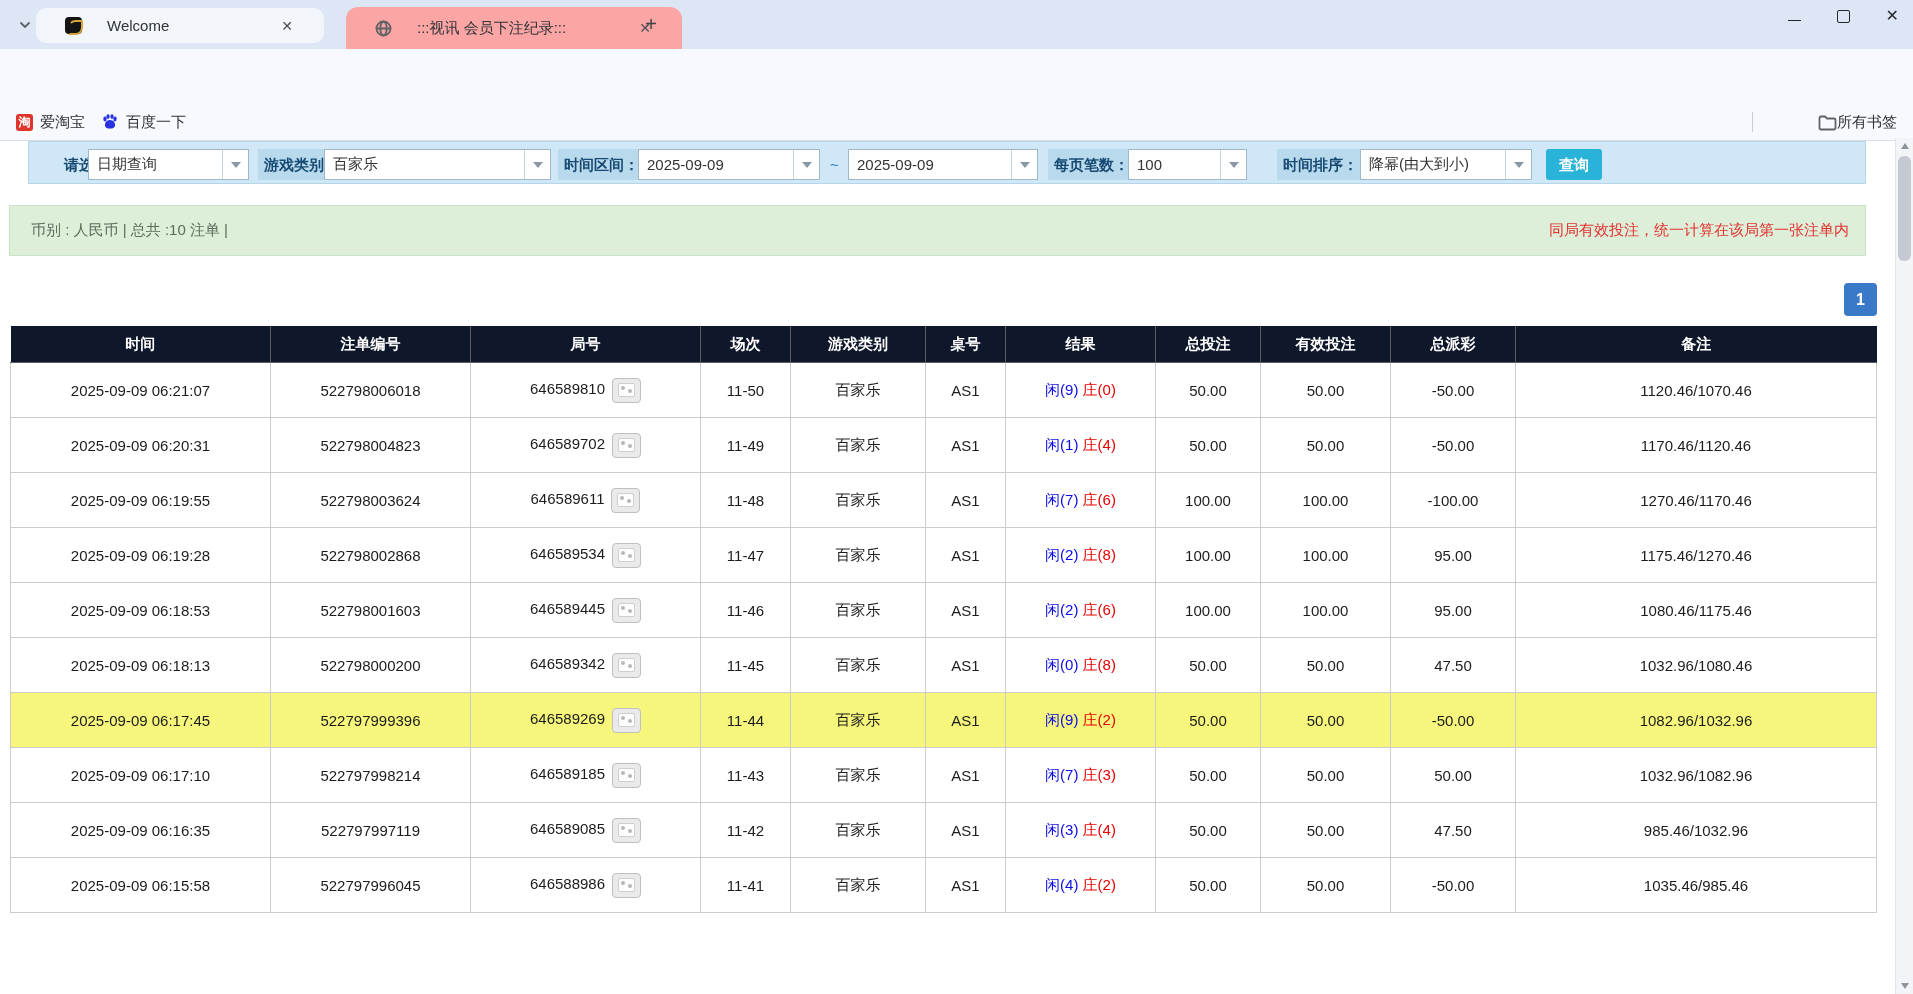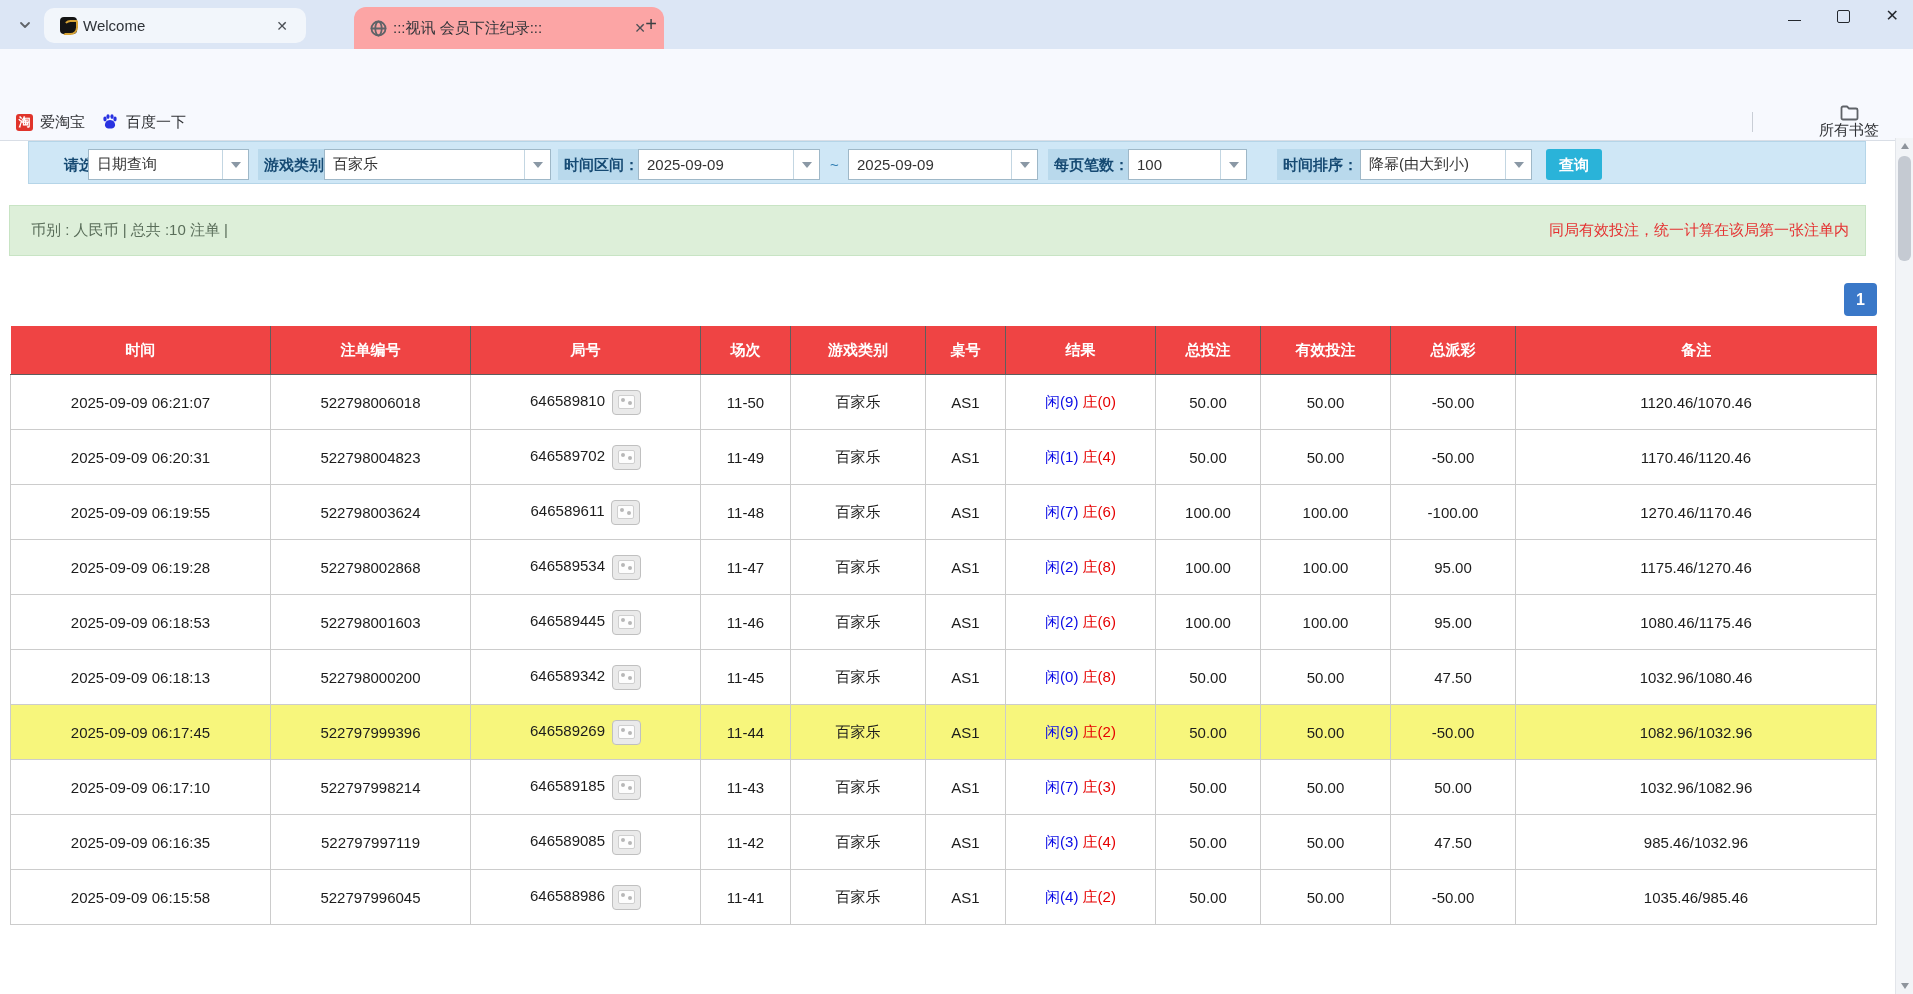--- a/index.html
+++ b/index.html
@@ -6,21 +6,21 @@
   body{
     width:1913px;height:994px;position:relative;overflow:hidden;
     background:#ffffff;
     font-family:"Liberation Sans","DejaVu Sans",sans-serif;
     -webkit-font-smoothing:antialiased;
   }
   
   .tabstrip{position:absolute;left:0;top:0;width:100%;height:49px;background:#dce6f5;}
   .tab-search{position:absolute;left:12px;top:12px;width:26px;height:26px;border-radius:50%;
     display:flex;align-items:center;justify-content:center;color:#44474d;}
-  .tab{position:absolute;display:flex;align-items:center;gap:6px;padding:0 16px;font-size:15px;color:#2f3338;margin-left:8px;}
+  .tab{position:absolute;display:flex;align-items:center;gap:25px;padding:0 29px;font-size:15px;color:#2f3338;}
   .tab.inactive{left:36px;top:8px;width:230px;height:35px;background:rgba(255,255,255,.62);border-radius:10px;}
   .tab.active{left:346px;top:7px;width:278px;height:42px;background:#fca5a5;border-radius:12px 12px 0 0;}
   .tab .title{flex:1;white-space:nowrap;overflow:hidden;}
   .tab .close{font-size:14px;color:#4b4f55;padding:0 2px;}
   .newtab-btn{position:absolute;left:638px;top:12px;width:26px;height:26px;font-size:20px;line-height:25px;
     text-align:center;color:#3c4043;}
   .favicon-dragon{width:17px;height:17px;border-radius:4px;background:#141414;position:relative;flex:0 0 auto;}
   .favicon-dragon::after{content:"";position:absolute;left:3px;top:3px;width:11px;height:11px;
     border:2px solid #d7a437;border-radius:50% 10% 50% 10%;border-left-color:transparent;}
   .win-controls{position:absolute;right:14px;top:8px;display:flex;gap:36px;align-items:center;color:#24282e;}
@@ -31,21 +31,21 @@
   .toolbar{position:absolute;left:0;top:49px;width:100%;height:55px;background:#f7f9fe;}
   .nav-icons{position:absolute;left:14px;top:62px;display:flex;gap:24px;align-items:center;}
   .nav-icons svg{display:block;}
   .omnibox{position:absolute;left:228px;top:58px;width:1590px;height:38px;background:#e9eef9;border-radius:19px;
     display:flex;align-items:center;padding:0 14px;box-sizing:border-box;}
   .omnibox .url{flex:1;font-size:16px;color:#26282c;white-space:nowrap;overflow:hidden;margin-left:12px;}
   .toolbar-right{position:absolute;right:10px;top:60px;display:flex;gap:20px;align-items:center;}
   .bookmarks{position:absolute;left:0;top:104px;width:100%;height:36px;background:#f7f9fe;
     border-bottom:1px solid #d9dee6;display:flex;align-items:center;font-size:15px;color:#303236;}
   .bm-item{display:flex;align-items:center;gap:7px;margin-left:16px;}
-  .bm-right{position:absolute;right:34px;display:flex;align-items:center;flex-direction:column;}
+  .bm-right{position:absolute;right:16px;display:flex;align-items:center;}
   .bm-sep{position:absolute;right:160px;width:1px;height:20px;background:#c9ced6;}
   .tb-icon{width:17px;height:17px;border-radius:3px;background:#e0342b;color:#fff;font-size:12px;line-height:17px;
     text-align:center;font-weight:bold;}
   
   .filterbar{position:absolute;left:28px;top:141px;width:1838px;height:43px;background:#cfe7f6;
     border:1px solid #b5d5e8;box-sizing:border-box;}
   .f-label{position:absolute;top:149px;height:31px;line-height:31px;font-size:15px;font-weight:bold;color:#164a73;padding-left:34px;}
   .f-chip{background:#b9d9ec;padding:0 6px;}
   .dropdown{position:absolute;top:149px;height:31px;background:#fff;border:1px solid #9fb8c8;box-sizing:border-box;
     display:flex;align-items:center;font-size:15px;color:#333;}
@@ -58,21 +58,21 @@
   
   .infobar{position:absolute;left:9px;top:205px;width:1857px;height:51px;background:#ddefd9;
     border:1px solid #c8e4c4;box-sizing:border-box;display:flex;align-items:center;}
   .infobar .left{margin-left:21px;font-size:15px;color:#5a6e5a;}
   .infobar .right{margin-left:auto;margin-right:16px;font-size:15px;color:#e53030;}
   
   .page-btn{position:absolute;left:1844px;top:283px;width:33px;height:33px;background:#3a78c8;border-radius:4px;
     color:#fff;font-size:16px;font-weight:bold;text-align:center;line-height:33px;}
   
   table.bet{position:absolute;left:10px;top:326px;width:1866px;border-collapse:collapse;table-layout:fixed;font-size:15px;}
-  table.bet th{height:48px;background:#ef4444;color:#fff;font-weight:bold;border-right:1px solid #5e5e5e;
+  table.bet th{height:36px;background:#0f172a;color:#fff;font-weight:bold;border-right:1px solid #5e5e5e;
     border-bottom:1px solid #5e5e5e;text-align:center;padding:0;}
   table.bet th:last-child{border-right:none;}
   table.bet td{height:54px;text-align:center;color:#1c1c1c;border:1px solid #cccccc;background:#fff;padding:0 4px;
     white-space:nowrap;overflow:hidden;}
   table.bet tr.hl td{background:#f7f67c;}
   .amt{color:#0a5ce0;}
   .neg{color:#e60000;}
   .player{color:#0b0be6;}
   .banker{color:#e60000;}
   .round-icon{display:inline-block;width:27px;height:23px;background:#eaeaea;border:1px solid #c0c0c0;

